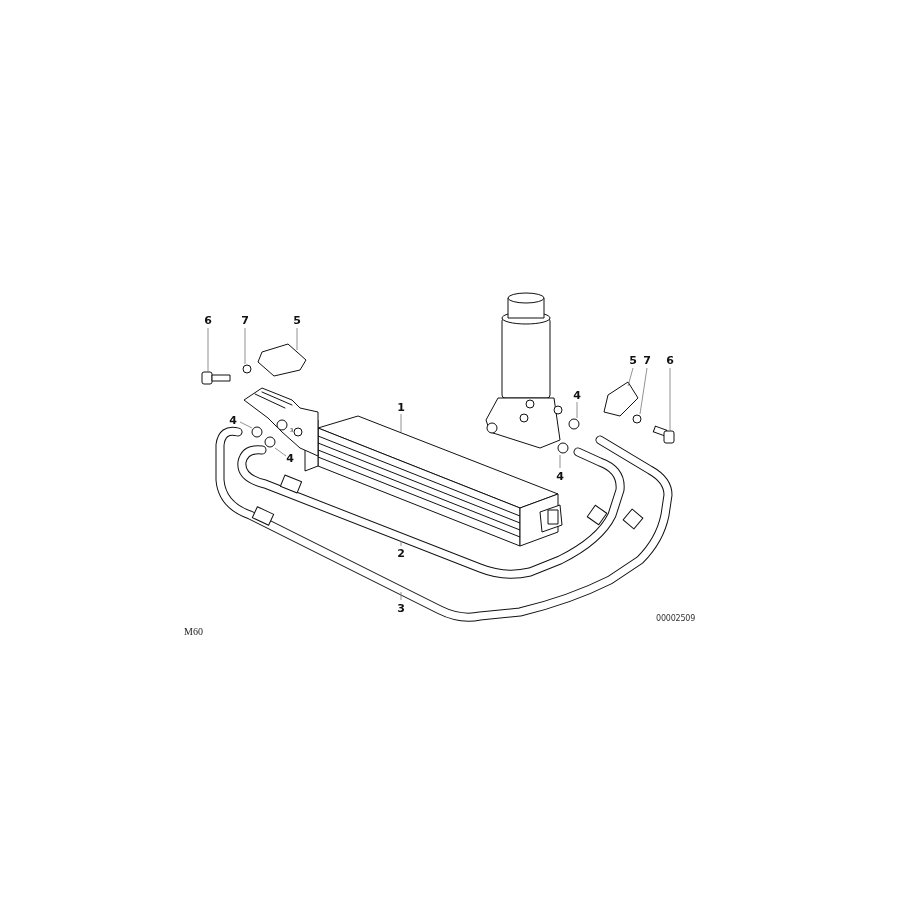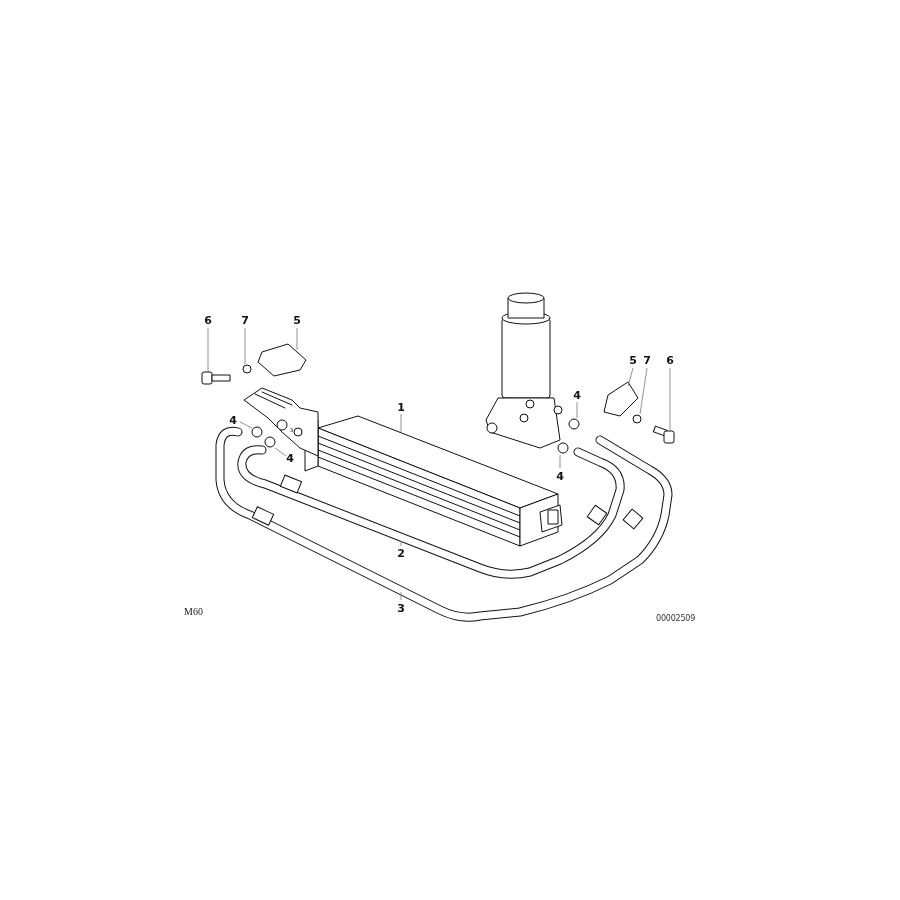--- a/index.html
+++ b/index.html
@@ -1,19 +1,19 @@
 <!DOCTYPE html>
 <html><head>
 <meta charset="utf-8">
 <style>
   html, body { margin: 0; padding: 0; background: #ffffff; }
   body { width: 900px; height: 900px; position: relative; overflow: hidden; font-family: "Liberation Sans", sans-serif; }
   #diagram { position: absolute; left: 0; top: 0; width: 900px; height: 900px; }
   .callout { position: absolute; font-family: "DejaVu Sans", sans-serif; font-weight: bold; font-size: 11px; color: #111; transform: translate(-50%, -50%); line-height: 1; }
-  .model-label { position: absolute; left: 184px; top: 606px; font-family: "Liberation Serif", serif; font-size: 10px; color: #222; }
+  .model-label { position: absolute; left: 184px; top: 626px; font-family: "Liberation Serif", serif; font-size: 10px; color: #222; }
   .drawing-number { position: absolute; left: 656px; top: 614px; font-family: "DejaVu Sans", sans-serif; font-size: 8px; color: #333; letter-spacing: -0.2px; }
   svg .ln { fill: none; stroke: #111; stroke-width: 1; stroke-linejoin: round; stroke-linecap: round; }
   svg .fl { fill: #fff; stroke: #111; stroke-width: 1; stroke-linejoin: round; }
   svg .lead { stroke: #777; stroke-width: 0.8; }
   svg .hose { fill: none; stroke: #111; stroke-width: 9; stroke-linecap: round; stroke-linejoin: round; }
   svg .hose-in { fill: none; stroke: #fff; stroke-width: 7; stroke-linecap: round; stroke-linejoin: round; }
 </style>
 </head>
 <body>
 

